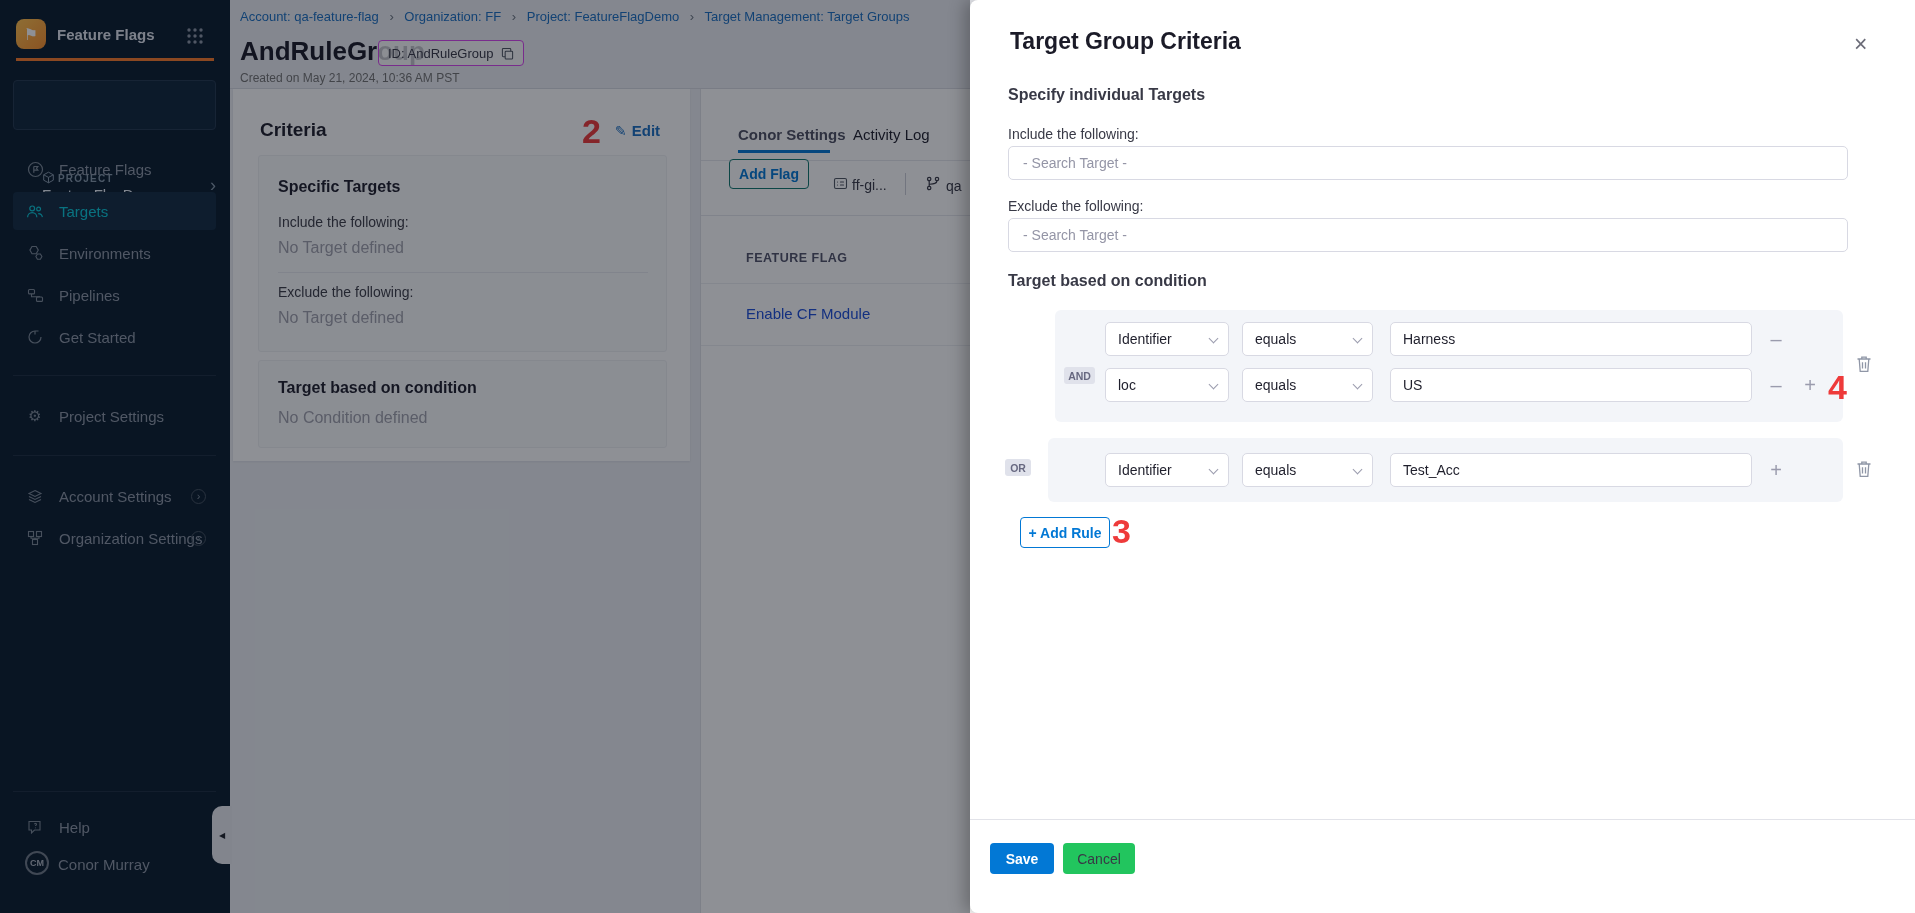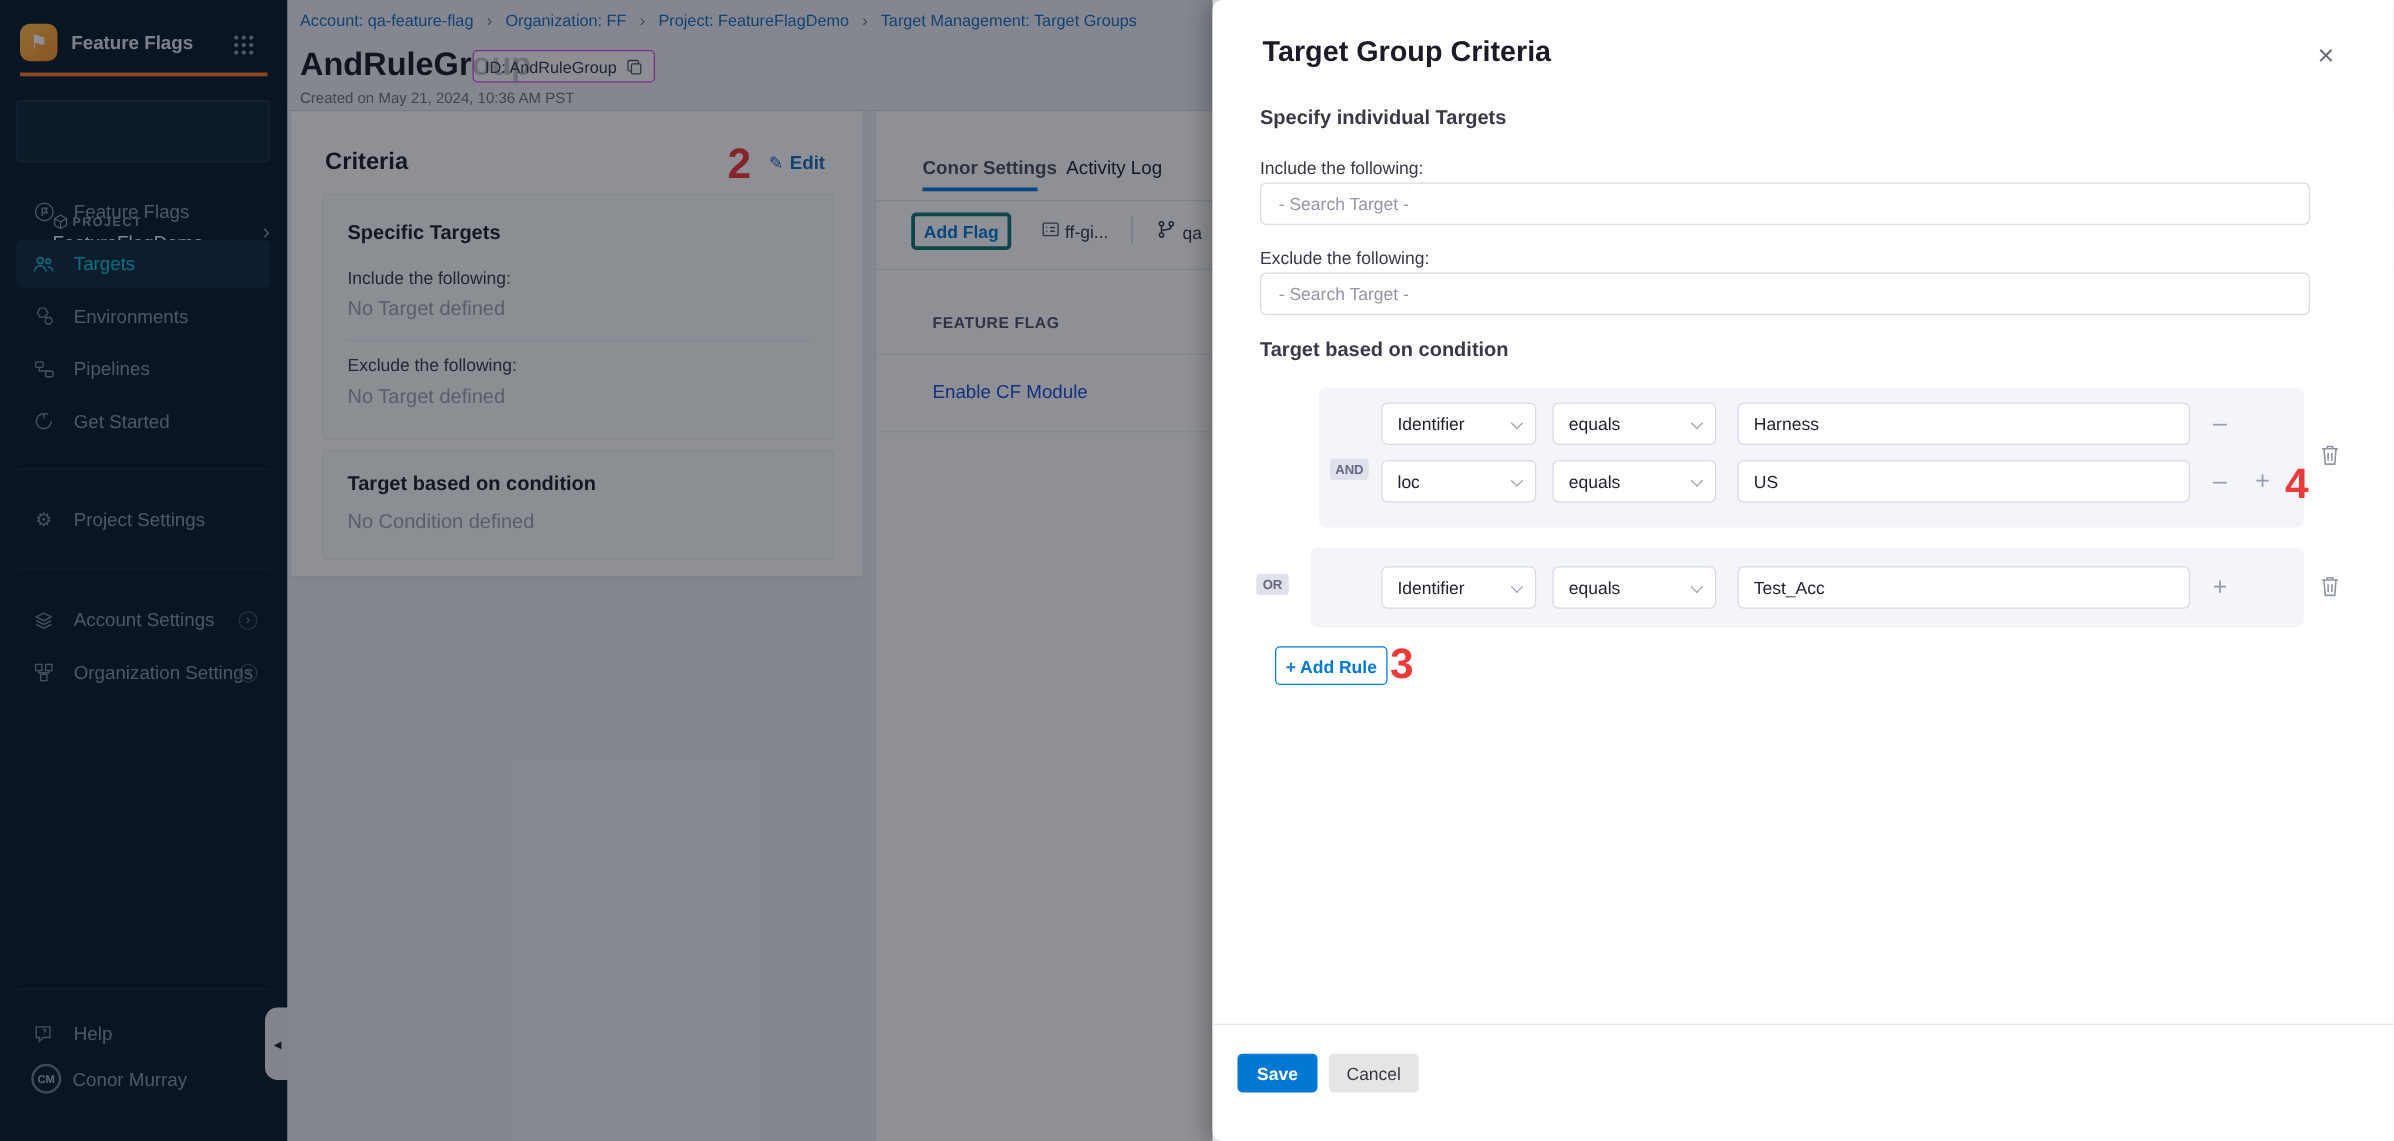--- a/index.html
+++ b/index.html
@@ -55,21 +55,21 @@
   .sc-label { position:absolute; left:19px; font-size:14px; color:#3c3d47; }
   .sc-empty { position:absolute; left:19px; font-size:16px; color:#a0a1ac; }
   .sc-div { position:absolute; left:19px; width:370px; height:1px; background:#e7e9ee; }
 
   .right-col { position:absolute; left:470px; top:89px; width:1215px; height:824px; background:#ffffff; border-left:1px solid #dfe2e8; }
   .tab { position:absolute; top:37px; font-size:15px; cursor:pointer; }
   .tab.t1 { left:37px; color:#4f5162; font-weight:bold; }
   .tab.t2 { left:152px; color:#1f1f2c; }
   .tab-underline { position:absolute; left:37px; top:61px; width:92px; height:3px; background:#0278d5; }
   .rc-div { position:absolute; left:0; width:1215px; height:1px; background:#e6e8ed; }
-  .add-flag { position:absolute; left:28px; top:81px; width:80px; height:30px; border:3px solid #0f766e; border-radius:4px;
+  .add-flag { position:absolute; left:28px; top:70px; width:80px; height:30px; border:1px solid #0f766e; border-radius:4px;
               color:#0278d5; font-size:14px; font-weight:bold; display:flex; align-items:center; justify-content:center; background:#fff; cursor:pointer; }
   .scope-ic { position:absolute; left:132px; top:87px; color:#4e5560; }
   .scope-tx { position:absolute; left:151px; top:88px; font-size:14px; color:#383946; cursor:pointer; }
   .tool-sep { position:absolute; left:204px; top:84px; width:1px; height:22px; background:#ccced6; }
   .branch-ic { position:absolute; left:225px; top:87px; color:#383946; }
   .env-tx { position:absolute; left:245px; top:89px; font-size:14px; color:#383946; cursor:pointer; }
   .tbl-header { position:absolute; left:45px; top:162px; font-size:12.5px; font-weight:bold; letter-spacing:.5px; color:#52536a; }
   .flag-link { position:absolute; left:45px; top:216px; font-size:15px; color:#1d4ed8; cursor:pointer; }
   .pagination { position:absolute; left:458px; top:782px; font-size:13px; color:#383946; }
 
@@ -95,21 +95,21 @@
             font-size:14px; color:#1f1f2c; padding:0 12px; font-family:inherit; }
   .rowbtn { position:absolute; width:26px; height:26px; border:none; background:transparent; color:#9a9bad;
             font-size:20px; cursor:pointer; line-height:1; }
   .trash { position:absolute; color:#8f96a6; cursor:pointer; }
   .annot { position:absolute; color:#ee3a3a; font-weight:bold; font-size:34px; z-index:60; }
   .add-rule { position:absolute; left:50px; top:517px; width:90px; height:31px; border:1.5px solid #0278d5; border-radius:4px;
               background:#fff; color:#0278d5; font-size:14px; font-weight:bold; cursor:pointer; }
   .dw-footrule { position:absolute; left:0; top:819px; width:945px; height:1px; background:#e2e3e9; }
   .btn-save { position:absolute; left:20px; top:843px; width:64px; height:31px; background:#0278d5; border:none; border-radius:4px;
               color:#fff; font-size:14px; font-weight:bold; cursor:pointer; }
-  .btn-cancel { position:absolute; left:93px; top:843px; width:72px; height:31px; background:#e5e5e5; border:none; border-radius:4px;
+  .btn-cancel { position:absolute; left:93px; top:843px; width:72px; height:31px; background:#22c55e; border:none; border-radius:4px;
                 color:#383946; font-size:14px; cursor:pointer; }
   svg { display:block; }
 </style>
 </head>
 <body>
 
 <div class="stage">
 
   <div class="sidebar">
     <div class="logo-box">⚑</div>

